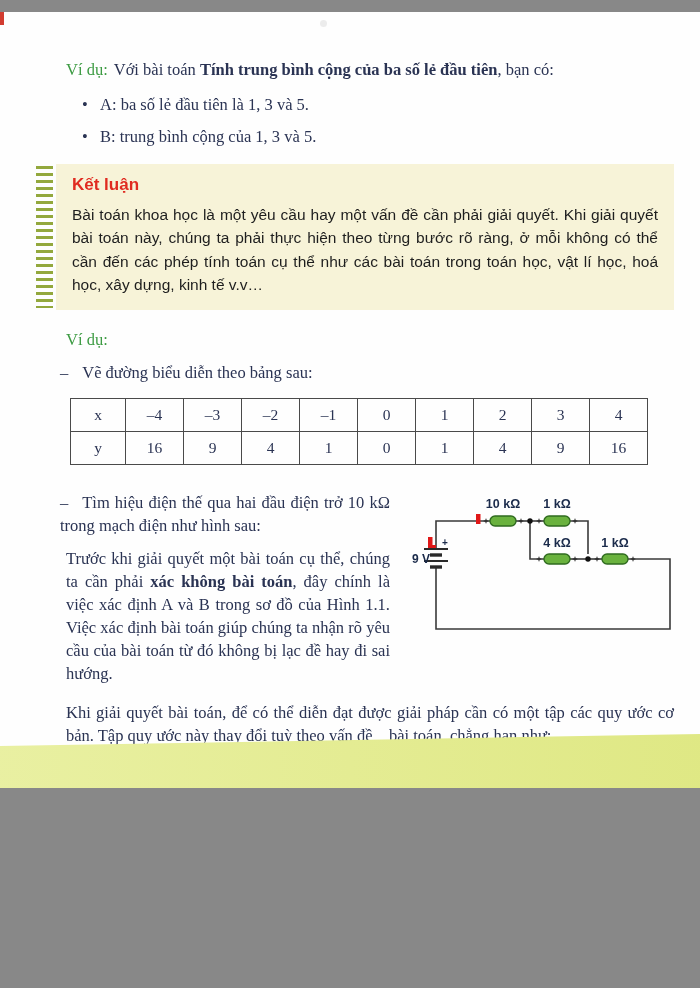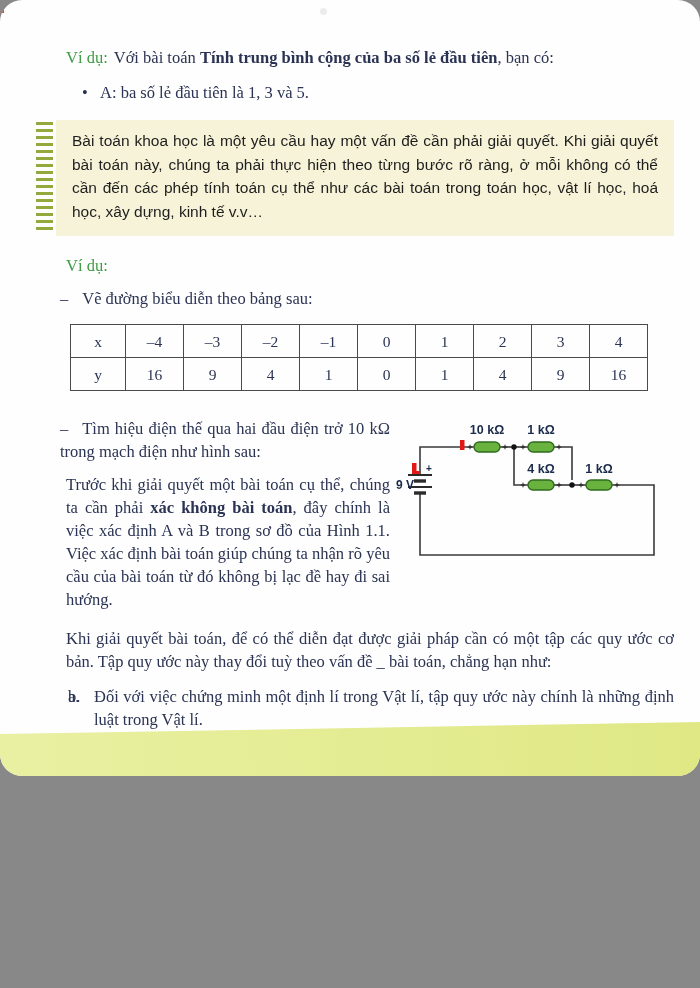--- a/index.html
+++ b/index.html
@@ -1,18 +1,18 @@
 <!DOCTYPE html>
 <html lang="vi"><head>
 <meta charset="utf-8">
 <style>
   html,body{margin:0;padding:0;background:#888;}
   .page{
-    position:relative;width:700px;height:776px;margin:0 auto;background:#fefefe;
-    font-family:"Liberation Serif","DejaVu Serif",serif;color:#2a3353;overflow:hidden;border-radius:22px;
+    position:relative;width:700px;height:776px;margin:12px auto;background:#fefefe;
+    font-family:"Liberation Serif","DejaVu Serif",serif;color:#2a3353;overflow:hidden;
   }
   .content{padding:46px 26px 0 66px;font-size:16.5px;line-height:23px;}
   .green{color:#3d9b43;}
   b{font-weight:bold;}
   p{margin:0;}
   .intro-line{margin-bottom:12px;}
   .intro-line .green{margin-right:6px;}
 
   ul.bullets{list-style:none;margin:0;padding:0 0 0 16px;}
   ul.bullets li{position:relative;padding-left:18px;margin-bottom:9px;text-align:justify;}
@@ -32,21 +32,21 @@
   .kl-body{text-align:justify;}
 
   .vidu2{margin-top:18px;}
   .dash-item{margin:10px 0 0 -6px;text-align:justify;}
   .dash-item .dash{margin-right:14px;}
 
   table.xy{border-collapse:collapse;margin:14px 0 0 4px;font-size:15.5px;color:#2a3353;}
   table.xy td{border:1px solid #4a4a4a;text-align:center;height:32px;width:57px;padding:0;}
   table.xy td.hd{width:54px;}
 
-  .circuit-row{display:flex;margin-top:16px;gap:6px;}
+  .circuit-row{display:flex;margin-top:16px;gap:22px;}
   .circuit-text{width:324px;flex:0 0 324px;}
   .circuit-text .para{margin-top:10px;text-align:justify;}
   .circuit-fig{flex:1;padding-top:6px;}
 
   .body2{margin-top:16px;text-align:justify;}
   .ab-item{position:relative;margin-top:12px;padding-left:28px;text-align:justify;}
   .ab-item .mk{position:absolute;left:2px;top:0;}
 
   .activity-btn{
     display:inline-block;margin:22px 0 0 -14px;
@@ -91,27 +91,28 @@
   <div class="top-dot"></div>
 
   <div class="content">
 
     <p class="intro-line">
       <span class="green">Ví dụ:</span><span>Với bài toán </span><b>Tính trung bình cộng của ba số lẻ đầu tiên</b><span>, bạn có:</span>
     </p>
 
     <ul class="bullets">
       <li><span class="dot">•</span><span>A: ba số lẻ đầu tiên là 1, 3 và 5.</span></li>
-      <li><span class="dot">•</span></li>
+      <li><span class="dot">•</span><span>B: trung bình cộng của 1, 3 và 5.</span></li>
       <li><span class="dot">•</span></li>
     </ul>
 
     <div class="kl-wrap">
       <div class="kl-strip"></div>
       <div class="kl-box">
+        <div class="kl-title">Kết luận</div>
         <p class="kl-body">Bài toán khoa học là một yêu cầu hay một vấn đề cần phải giải quyết. Khi giải quyết bài toán này, chúng ta phải thực hiện theo từng bước rõ ràng, ở mỗi không có thể cần đến các phép tính toán cụ thể như các bài toán trong toán học, vật lí học, hoá học, xây dựng, kinh tế v.v…</p>
       </div>
     </div>
 
     <p class="green vidu2">Ví dụ:</p>
 
     <p class="dash-item"><span class="dash">–</span><span>Vẽ đường biểu diễn theo bảng sau:</span></p>
 
     <table class="xy">
       <tbody>

